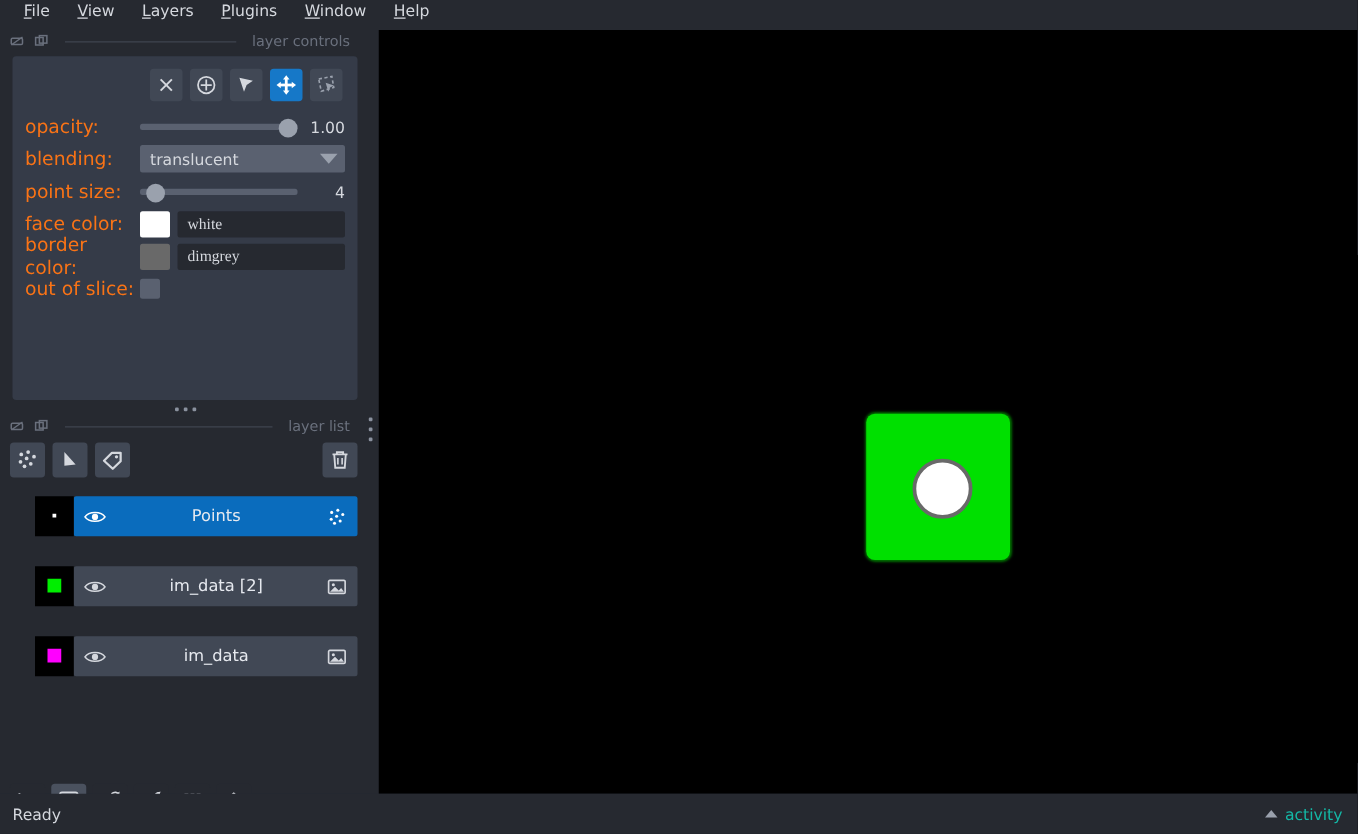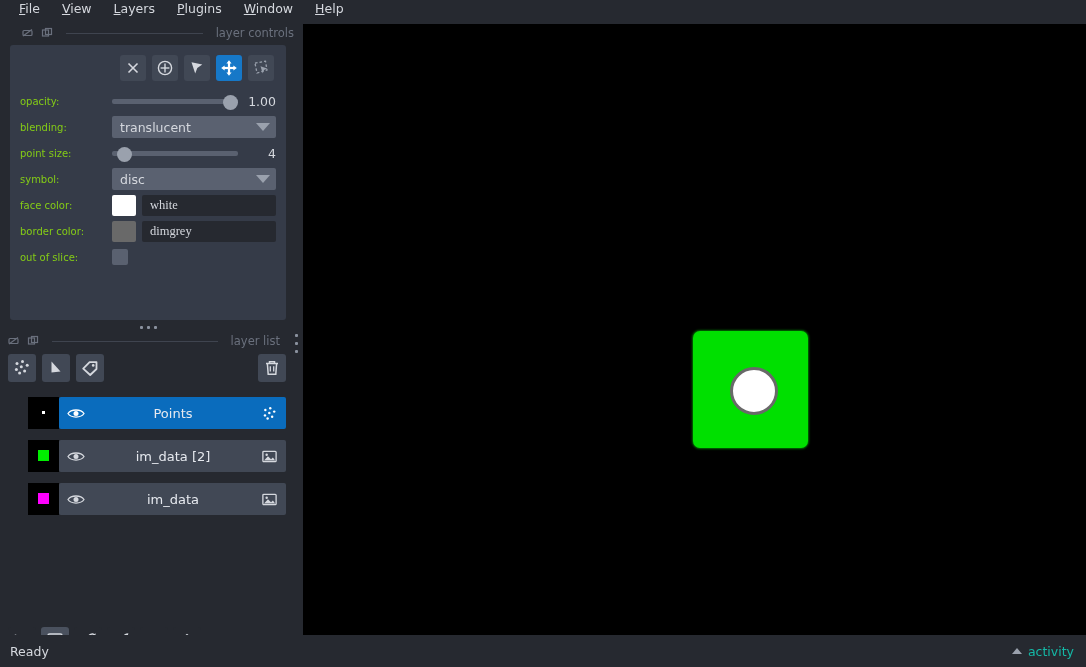--- a/index.html
+++ b/index.html
@@ -47,21 +47,21 @@
     padding: 8px 10px;
   }
   .tool-row { display: flex; justify-content: flex-end; gap: 6px; margin: 2px 2px 8px 0; }
   .tool-btn {
     width: 26px; height: 26px; border-radius: 3px; background: #414855;
     display: flex; align-items: center; justify-content: center; cursor: pointer;
   }
   .tool-btn.active { background: #1678c8; }
 
   .ctl-row { display: flex; align-items: center; height: 24px; margin-bottom: 2px; }
-  .ctl-label { width: 92px; color: #84cc16; font-size: 10px; }
+  .ctl-label { width: 92px; color: #f97316; font-size: 15px; }
   .ctl-field { flex: 1; display: flex; align-items: center; }
 
   
   .slider { position: relative; height: 24px; flex: 1; }
   .slider .track {
     position: absolute; left: 0; right: 0; top: 10px; height: 5px;
     border-radius: 2px; background: #5a6170;
   }
   .slider .handle {
     position: absolute; top: 5.5px; width: 15px; height: 15px; border-radius: 50%;
@@ -114,21 +114,21 @@
     display: flex; align-items: center; gap: 6px;
   }
   .ll-btn {
     width: 28px; height: 28px; border-radius: 3px; background: #414855;
     display: flex; align-items: center; justify-content: center; cursor: pointer;
   }
   .ll-spacer { flex: 1; }
 
   .layers { position: absolute; left: 8px; top: 368px; width: 278px; }
   .layer-row {
-    display: flex; align-items: center; height: 42px; margin-bottom: 1px;
+    display: flex; align-items: center; height: 42px; margin-bottom: 14px;
     cursor: pointer;
     padding-left: 20px;
   }
   .thumb { width: 31px; height: 32px; background: #000; flex: none; position: relative; }
   .layer-body {
     flex: 1; height: 32px; background: #414855; border-radius: 2px;
     display: flex; align-items: center; padding: 0 8px; gap: 6px;
   }
   .layer-row.selected .layer-body { background: #0a6cbd; }
   .layer-name { flex: 1; text-align: center; color: #e6e9ef; font-size: 13px; }
@@ -182,21 +182,21 @@
     <div class="menu-item"><span class="acc">F</span><span>ile</span></div>
     <div class="menu-item"><span class="acc">V</span><span>iew</span></div>
     <div class="menu-item"><span class="acc">L</span><span>ayers</span></div>
     <div class="menu-item"><span class="acc">P</span><span>lugins</span></div>
     <div class="menu-item"><span class="acc">W</span><span>indow</span></div>
     <div class="menu-item"><span class="acc">H</span><span>elp</span></div>
   </div>
 
   <div class="left-dock">
 
-    <div class="dock-title" style="position:absolute;left:14px;top:0;width:290px;">
+    <div class="dock-title" style="position:absolute;left:0;top:0;width:290px;">
       <svg class="ti" viewBox="0 0 12 12">
         <rect x="1" y="3.5" width="9" height="5" rx="1" fill="none" stroke="#6a707d" stroke-width="1.2"></rect>
         <line x1="1" y1="9" x2="10" y2="2.6" stroke="#6a707d" stroke-width="1.2"></line>
       </svg>
       <svg class="ti" viewBox="0 0 12 12">
         <rect x="1.5" y="3" width="6" height="6" fill="none" stroke="#6a707d" stroke-width="1.2"></rect>
         <rect x="4.5" y="1.5" width="6" height="6" fill="none" stroke="#6a707d" stroke-width="1.2"></rect>
       </svg>
       <span class="rule"></span>
       <span class="tlabel">layer controls</span>
@@ -268,29 +268,20 @@
         <div class="ctl-label">point size:</div>
         <div class="ctl-field">
           <div class="slider">
             <div class="track"></div>
             <div class="handle" id="pointsize-handle" style="left: 4%;"></div>
           </div>
           <div class="val">4</div>
         </div>
       </div>
 
-      <div class="ctl-row">
-        <div class="ctl-label">symbol:</div>
-        <div class="ctl-field">
-          <div class="combo">
-            <span class="cname">disc</span>
-            <span class="caret"></span>
-          </div>
-        </div>
-      </div>
 
       <div class="ctl-row">
         <div class="ctl-label">face color:</div>
         <div class="ctl-field">
           <div class="swatch" id="face-swatch" style="background: rgb(255, 255, 255);"></div>
           <div class="colortext">white</div>
         </div>
       </div>
 
       <div class="ctl-row">

